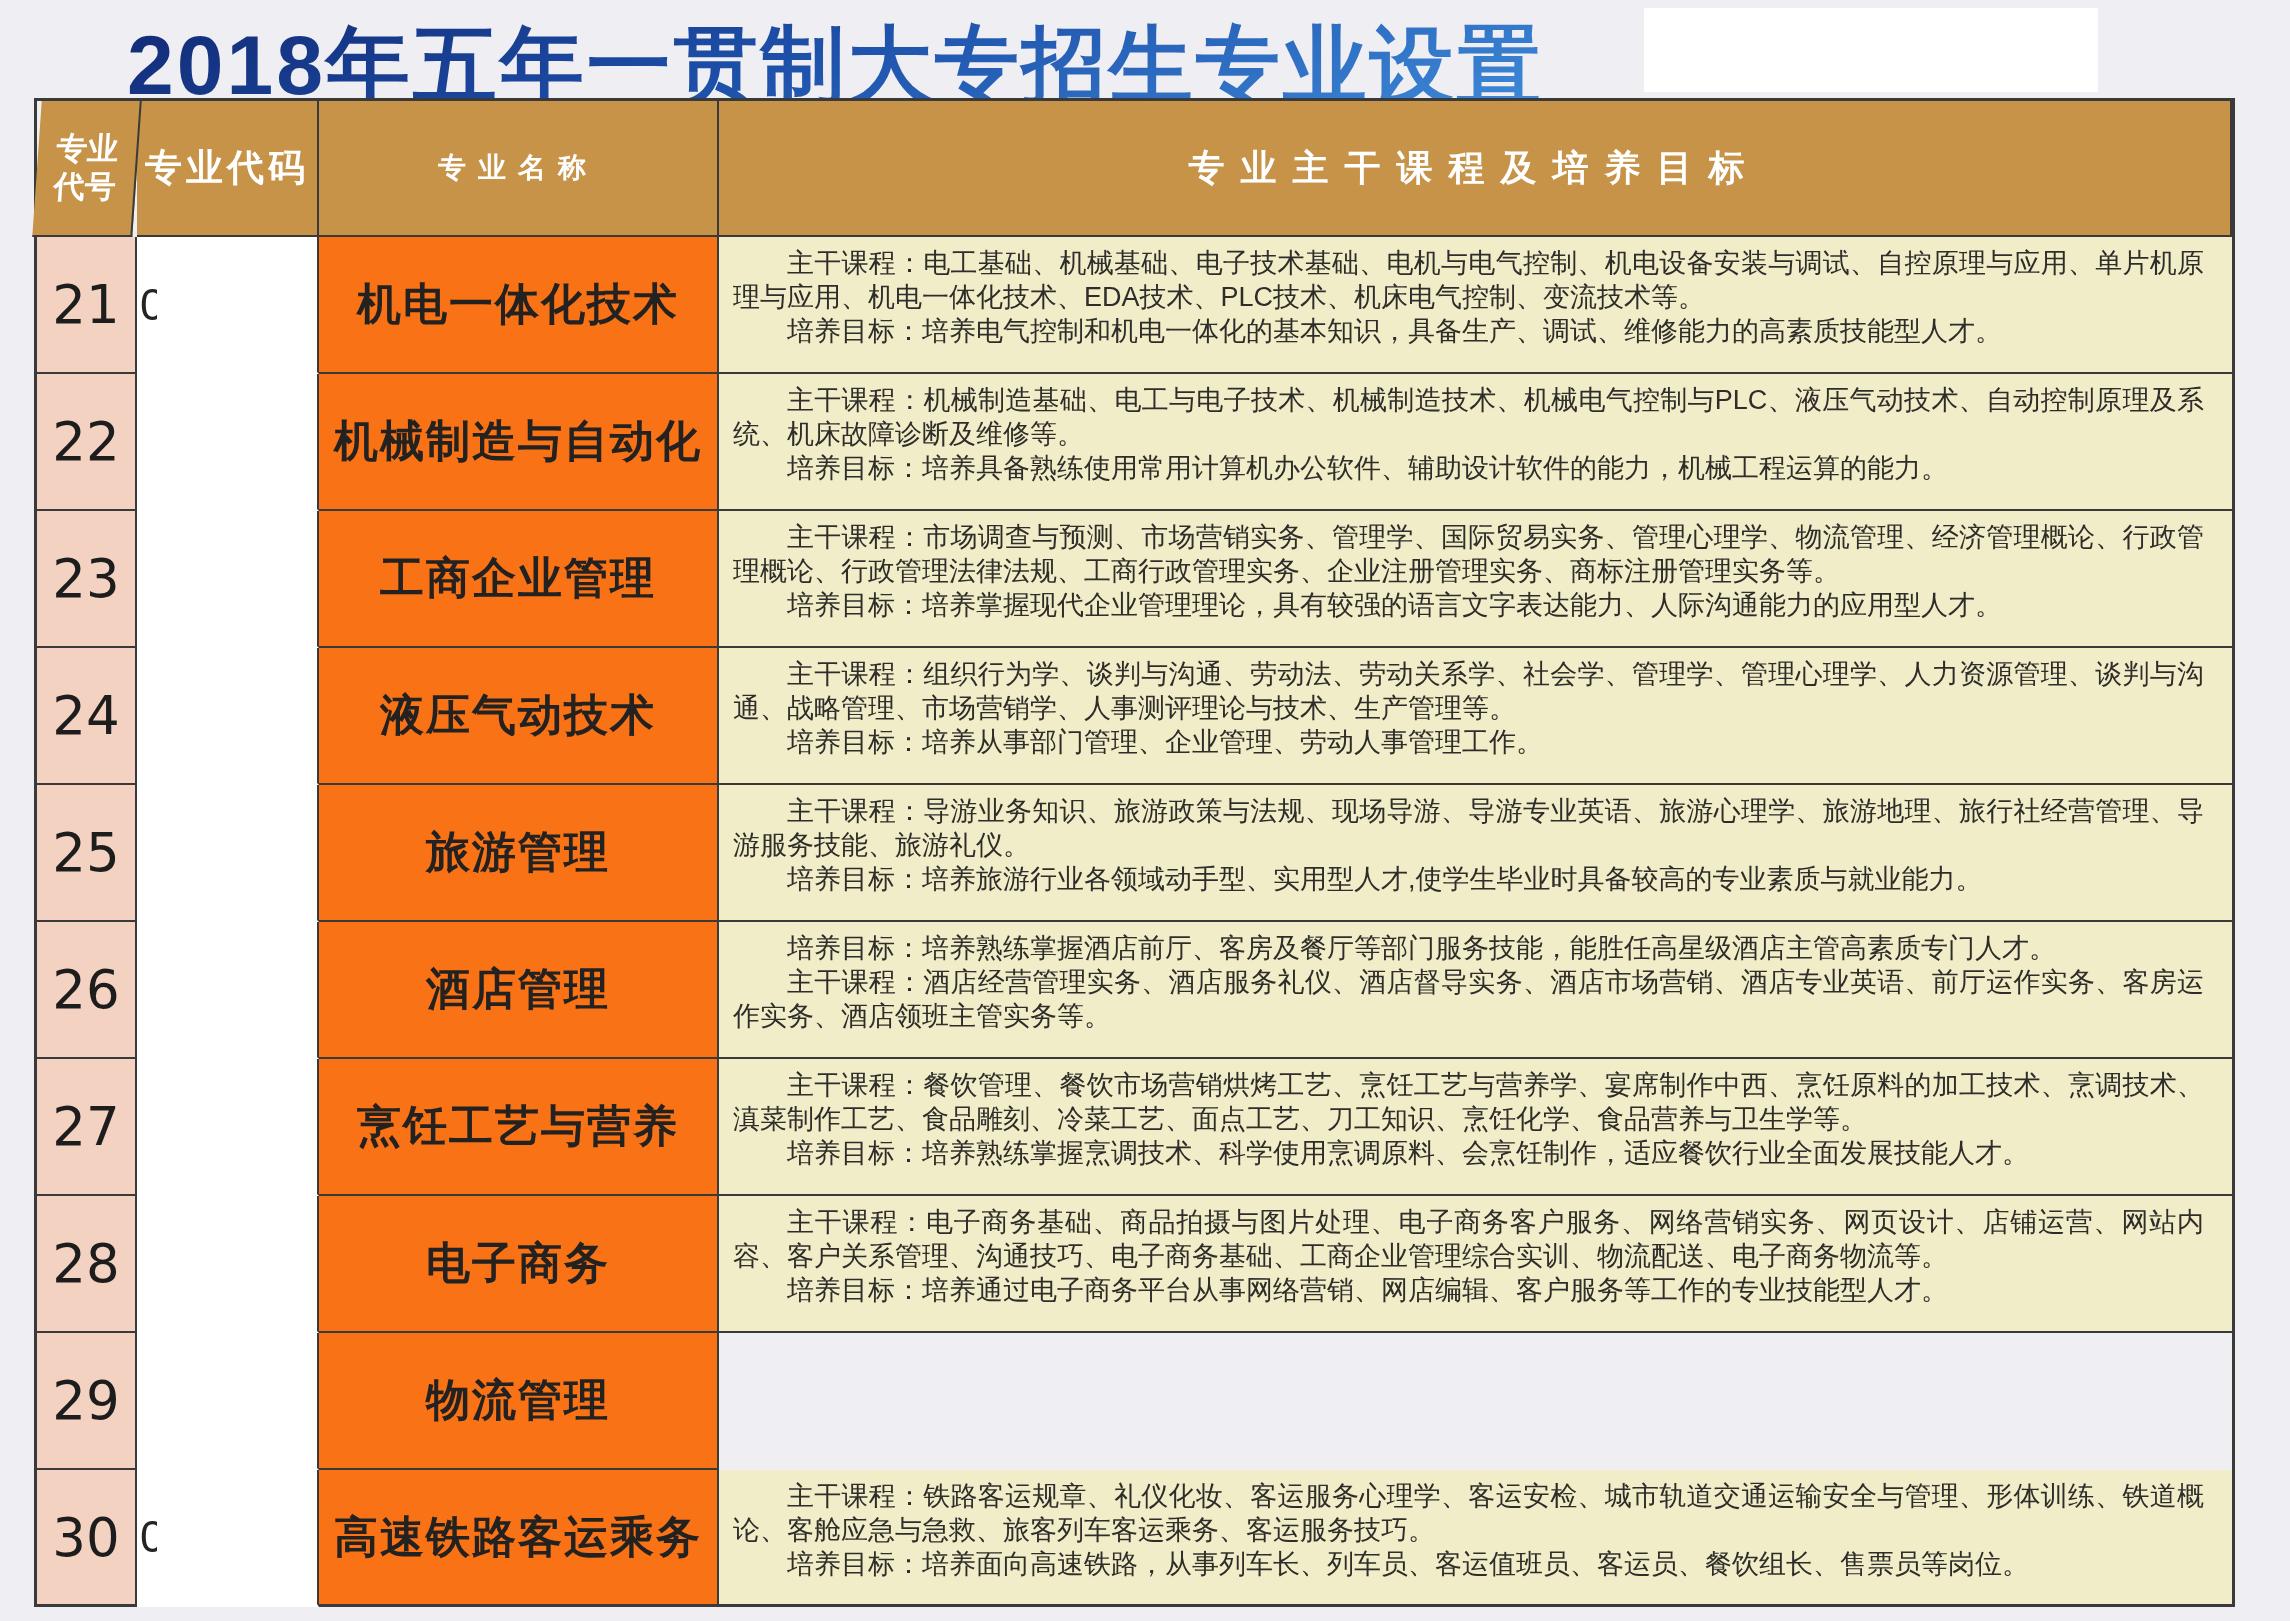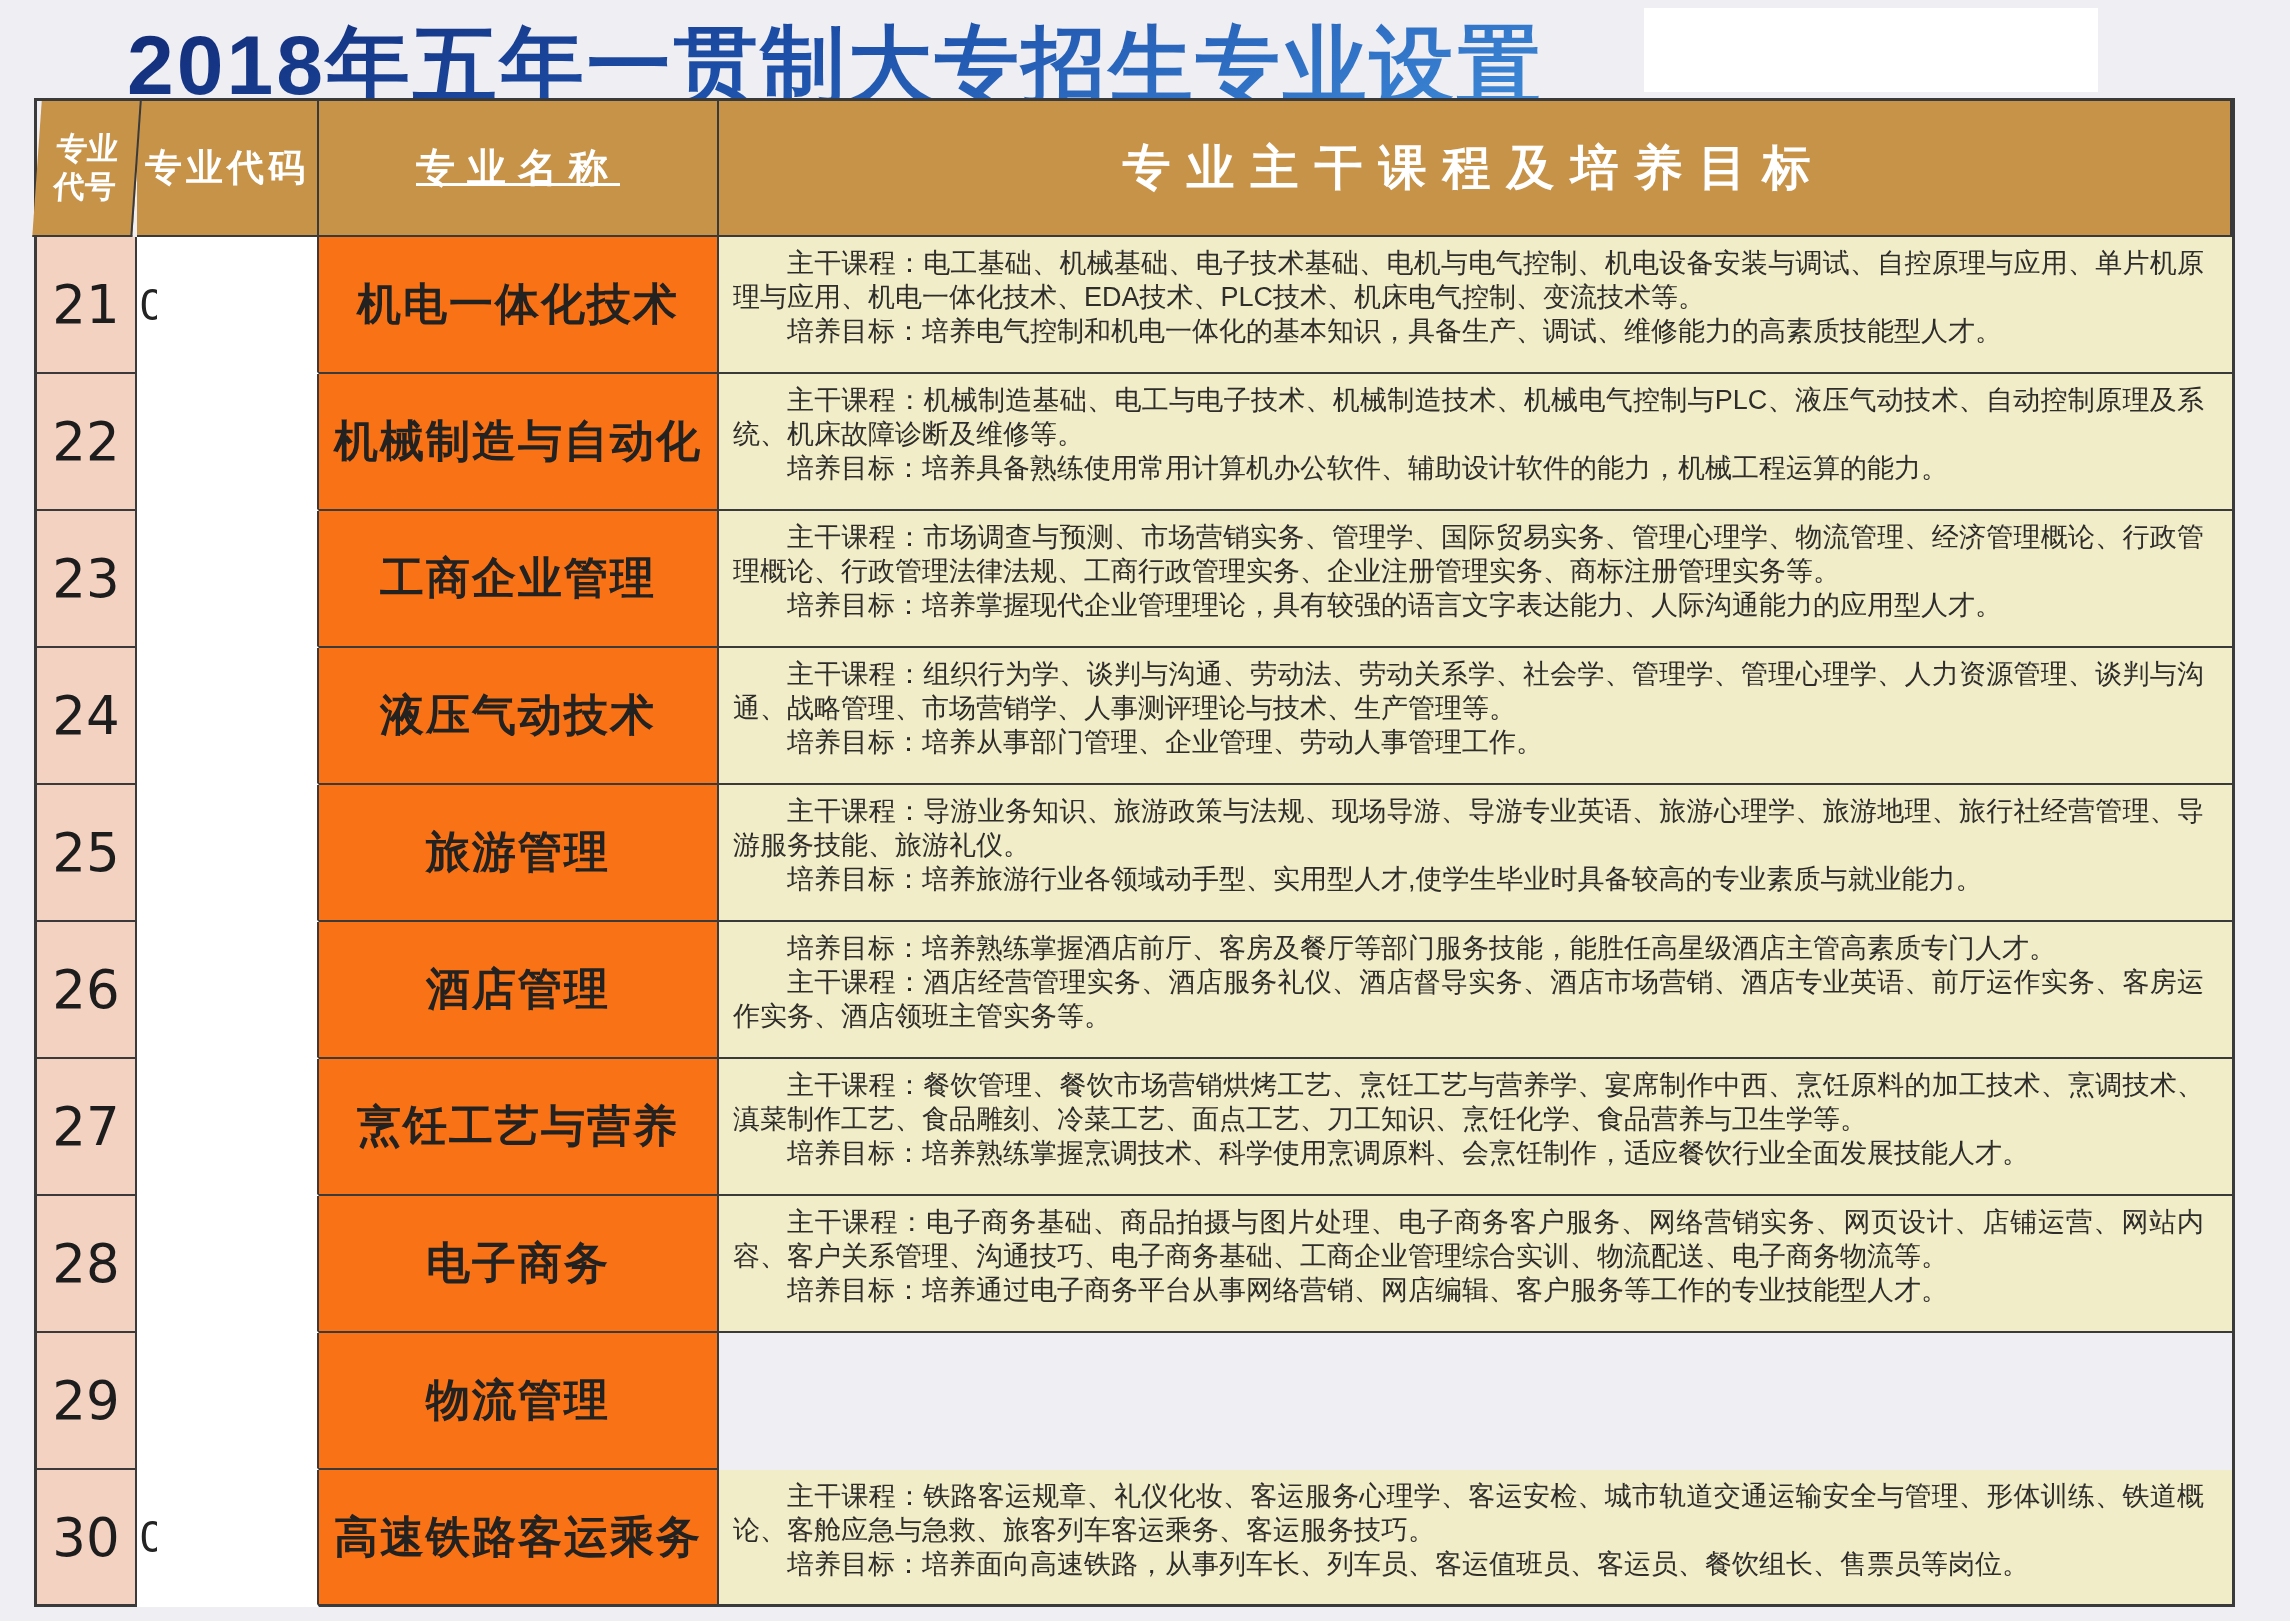--- a/index.html
+++ b/index.html
@@ -57,22 +57,22 @@
     background: #c69348;
     color: #ffffff;
     font-weight: 700;
     display: flex;
     align-items: center;
     justify-content: center;
     text-align: center;
   }
   .hcell.h1 { flex-direction: column; font-size: 31px; line-height: 38px; transform: skewX(-4deg); }
   .hcell.h2 { font-size: 37px; letter-spacing: 4px; }
-  .hcell.h3 { font-size: 39px; letter-spacing: 12px; text-decoration: underline; }
-  .hcell.h4 { font-size: 48px; letter-spacing: 16px; }
+  .hcell.h3 { font-size: 28px; letter-spacing: 12px; }
+  .hcell.h4 { font-size: 36px; letter-spacing: 16px; }
   
   .c1 {
     background: #f4d2c2;
     display: flex; align-items: center; justify-content: center;
     font-size: 53px; color: #1d1d1d;
     font-family: "DejaVu Sans", "Liberation Sans", sans-serif;
   }
   .c2 {
     background: #ffffff;
     border-bottom-color: #ffffff; 

